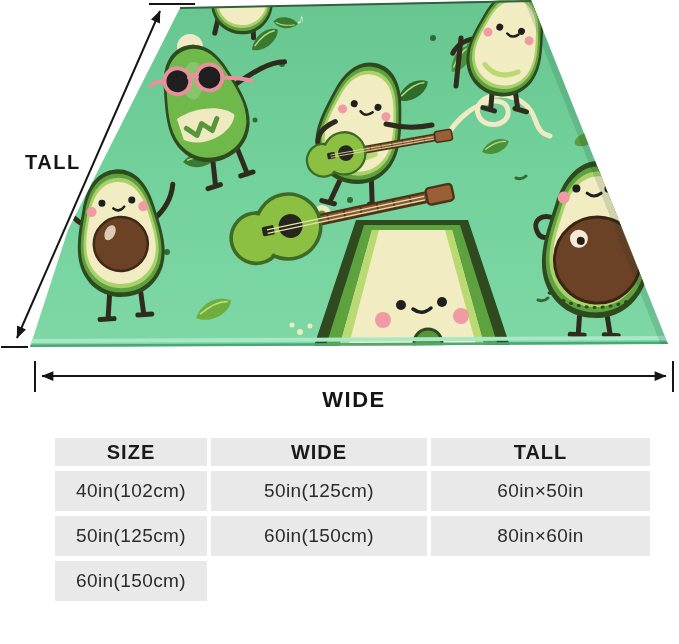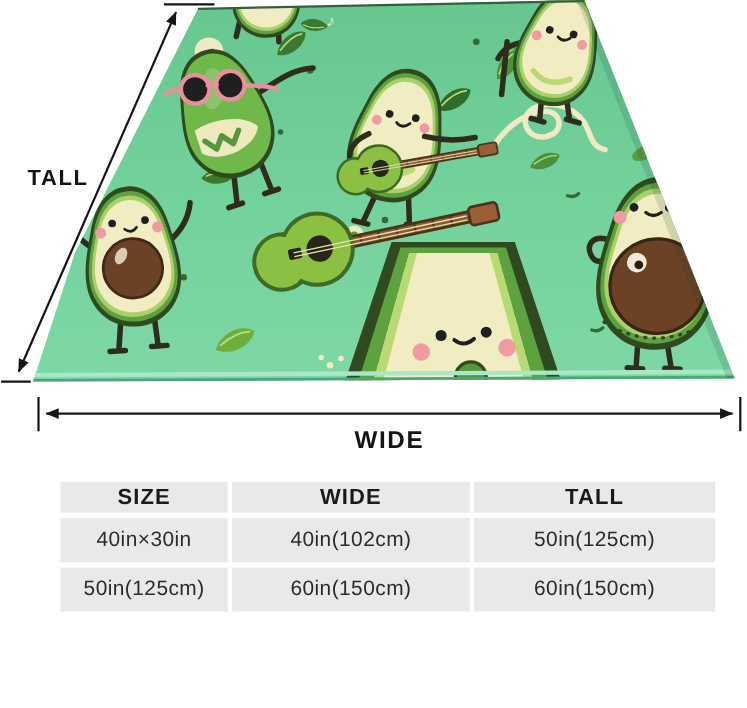--- a/index.html
+++ b/index.html
@@ -227,23 +227,24 @@
 
     <div class="dim-label tall-label">TALL</div>
     <div class="dim-label wide-label">WIDE</div>
   </div>
 
   <div class="size-table">
     <div class="cell head">SIZE</div>
     <div class="cell head">WIDE</div>
     <div class="cell head">TALL</div>
 
-    <div class="cell">40in×30in</div>
     <div class="cell">40in(102cm)</div>
 
     <div class="cell">50in(125cm)</div>
 
+    <div class="cell">60in×50in</div>
     <div class="cell">50in(125cm)</div>
     <div class="cell">60in(150cm)</div>
 
+    <div class="cell">80in×60in</div>
     <div class="cell">60in(150cm)</div>
   </div>
 </div>
 
 </body></html>

